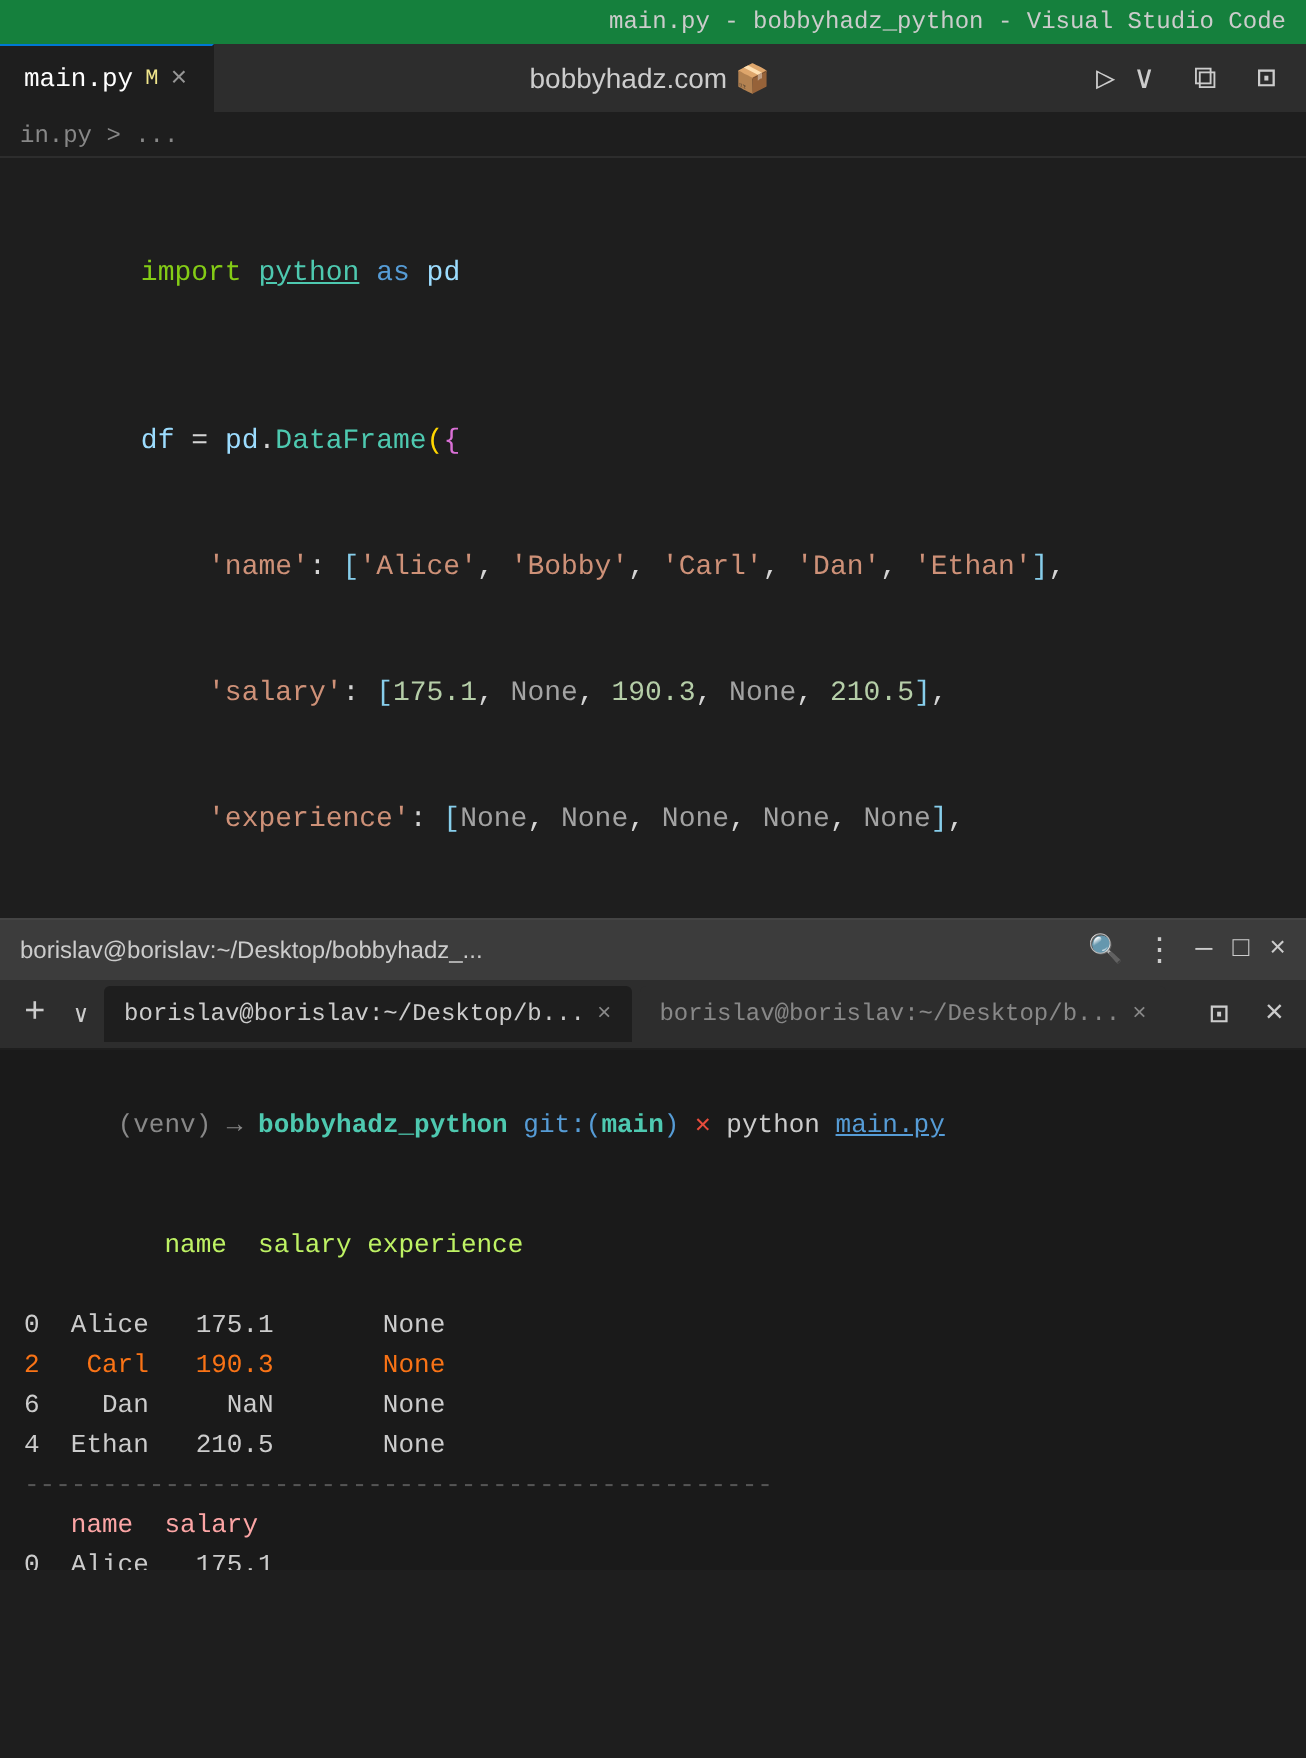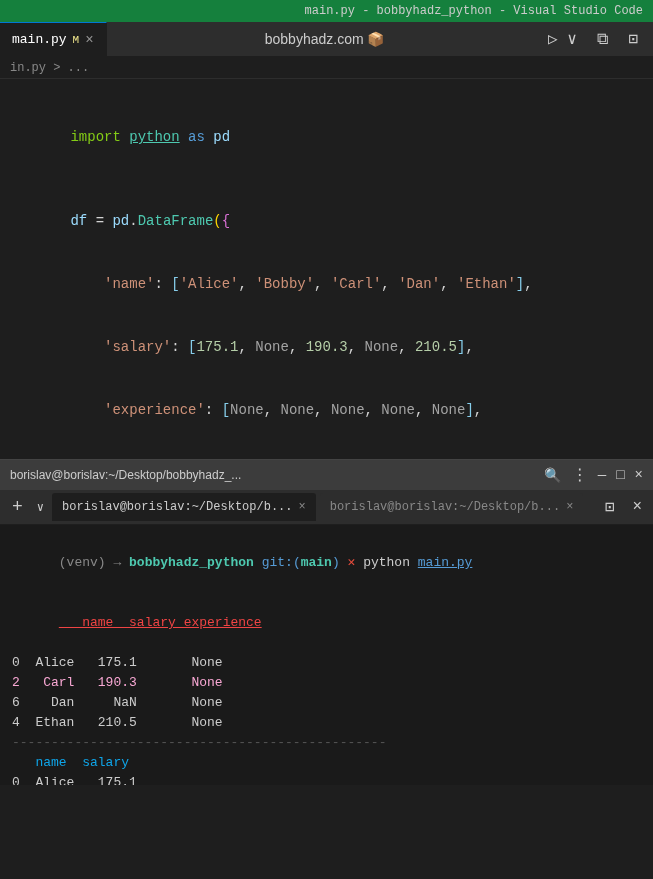--- a/index.html
+++ b/index.html
@@ -303,31 +303,31 @@
     </div>
   </div>
 
   <div id="terminal-output">
 
     <span class="t-line">
       <span class="t-dim">(venv) </span><span style="color:#888;">→ </span><span class="t-green">bobbyhadz_python</span><span class="plain" style="color:#ccc;"> </span><span style="color:#569cd6;">git:(</span><span style="color:#4ec9b0;font-weight:bold;">main</span><span style="color:#569cd6;">)</span><span style="color:#e74c3c;"> ✕</span><span style="color:#ccc;"> python </span><span style="color:#569cd6;text-decoration:underline;">main.py</span>
     </span>
 
     <span class="t-line">
-      <span style="color:#ef4444;text-decoration:underline;">   name  salary experience</span>
+      <span style="color:#bef264;">   name  salary experience</span>
     </span>
 
     <span class="t-line"><span style="color:#ccc;">0  Alice   175.1       None</span></span>
-    <span class="t-line"><span style="color:#f9a8d4;margin-top:16px;">2   Carl   190.3       None</span></span>
+    <span class="t-line"><span style="color:#f97316;margin-top:16px;">2   Carl   190.3       None</span></span>
     <span class="t-line"><span style="color:#ccc;">6    Dan     NaN       None</span></span>
     <span class="t-line"><span style="color:#ccc;">4  Ethan   210.5       None</span></span>
 
     <span class="t-line"><span style="color:#555;">------------------------------------------------</span></span>
 
-    <span class="t-line"><span style="color:#0ea5e9;margin-top:44px;">   name  salary</span></span>
+    <span class="t-line"><span style="color:#fca5a5;margin-top:44px;">   name  salary</span></span>
 
     <span class="t-line"><span style="color:#ccc;">0  Alice   175.1</span></span>
     <span class="t-line"><span style="color:#ccc;">2   Carl   190.3</span></span>
     <span class="t-line"><span style="color:#ccc;">3    Dan     NaN</span></span>
     <span class="t-line"><span style="color:#ccc;">4  Ethan   210.5</span></span>
 
   </div>
 
 </div>
 

